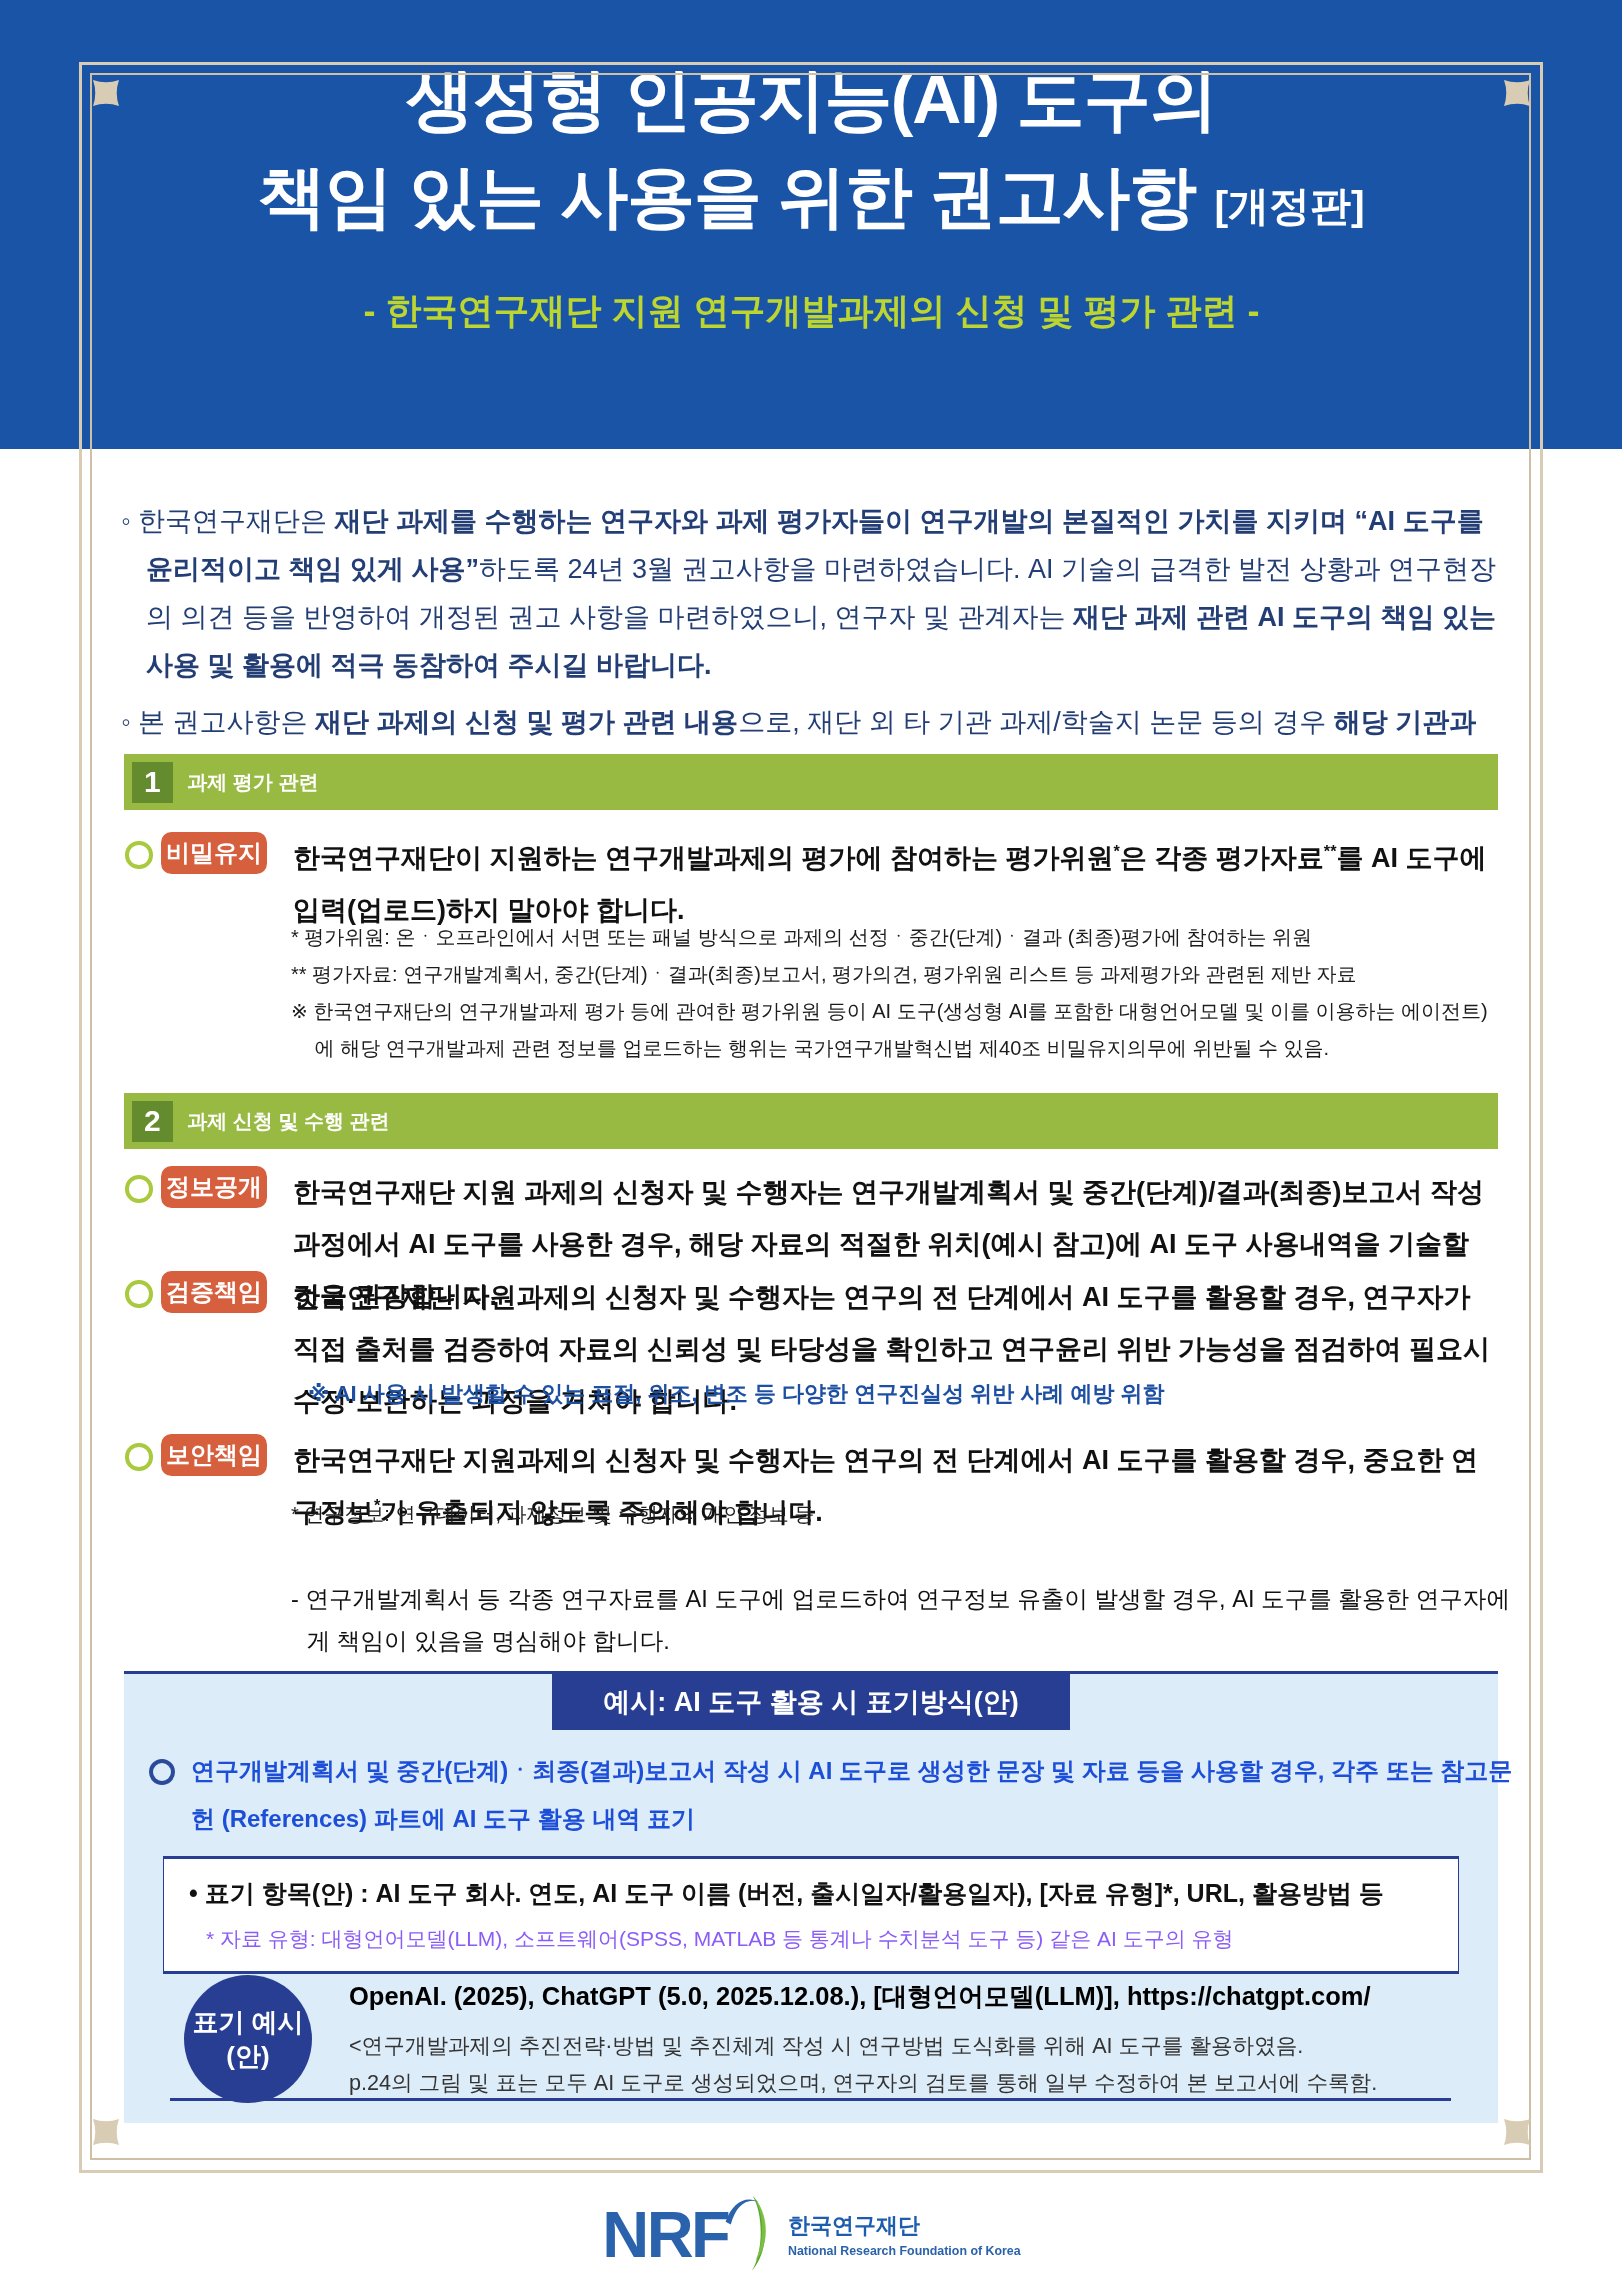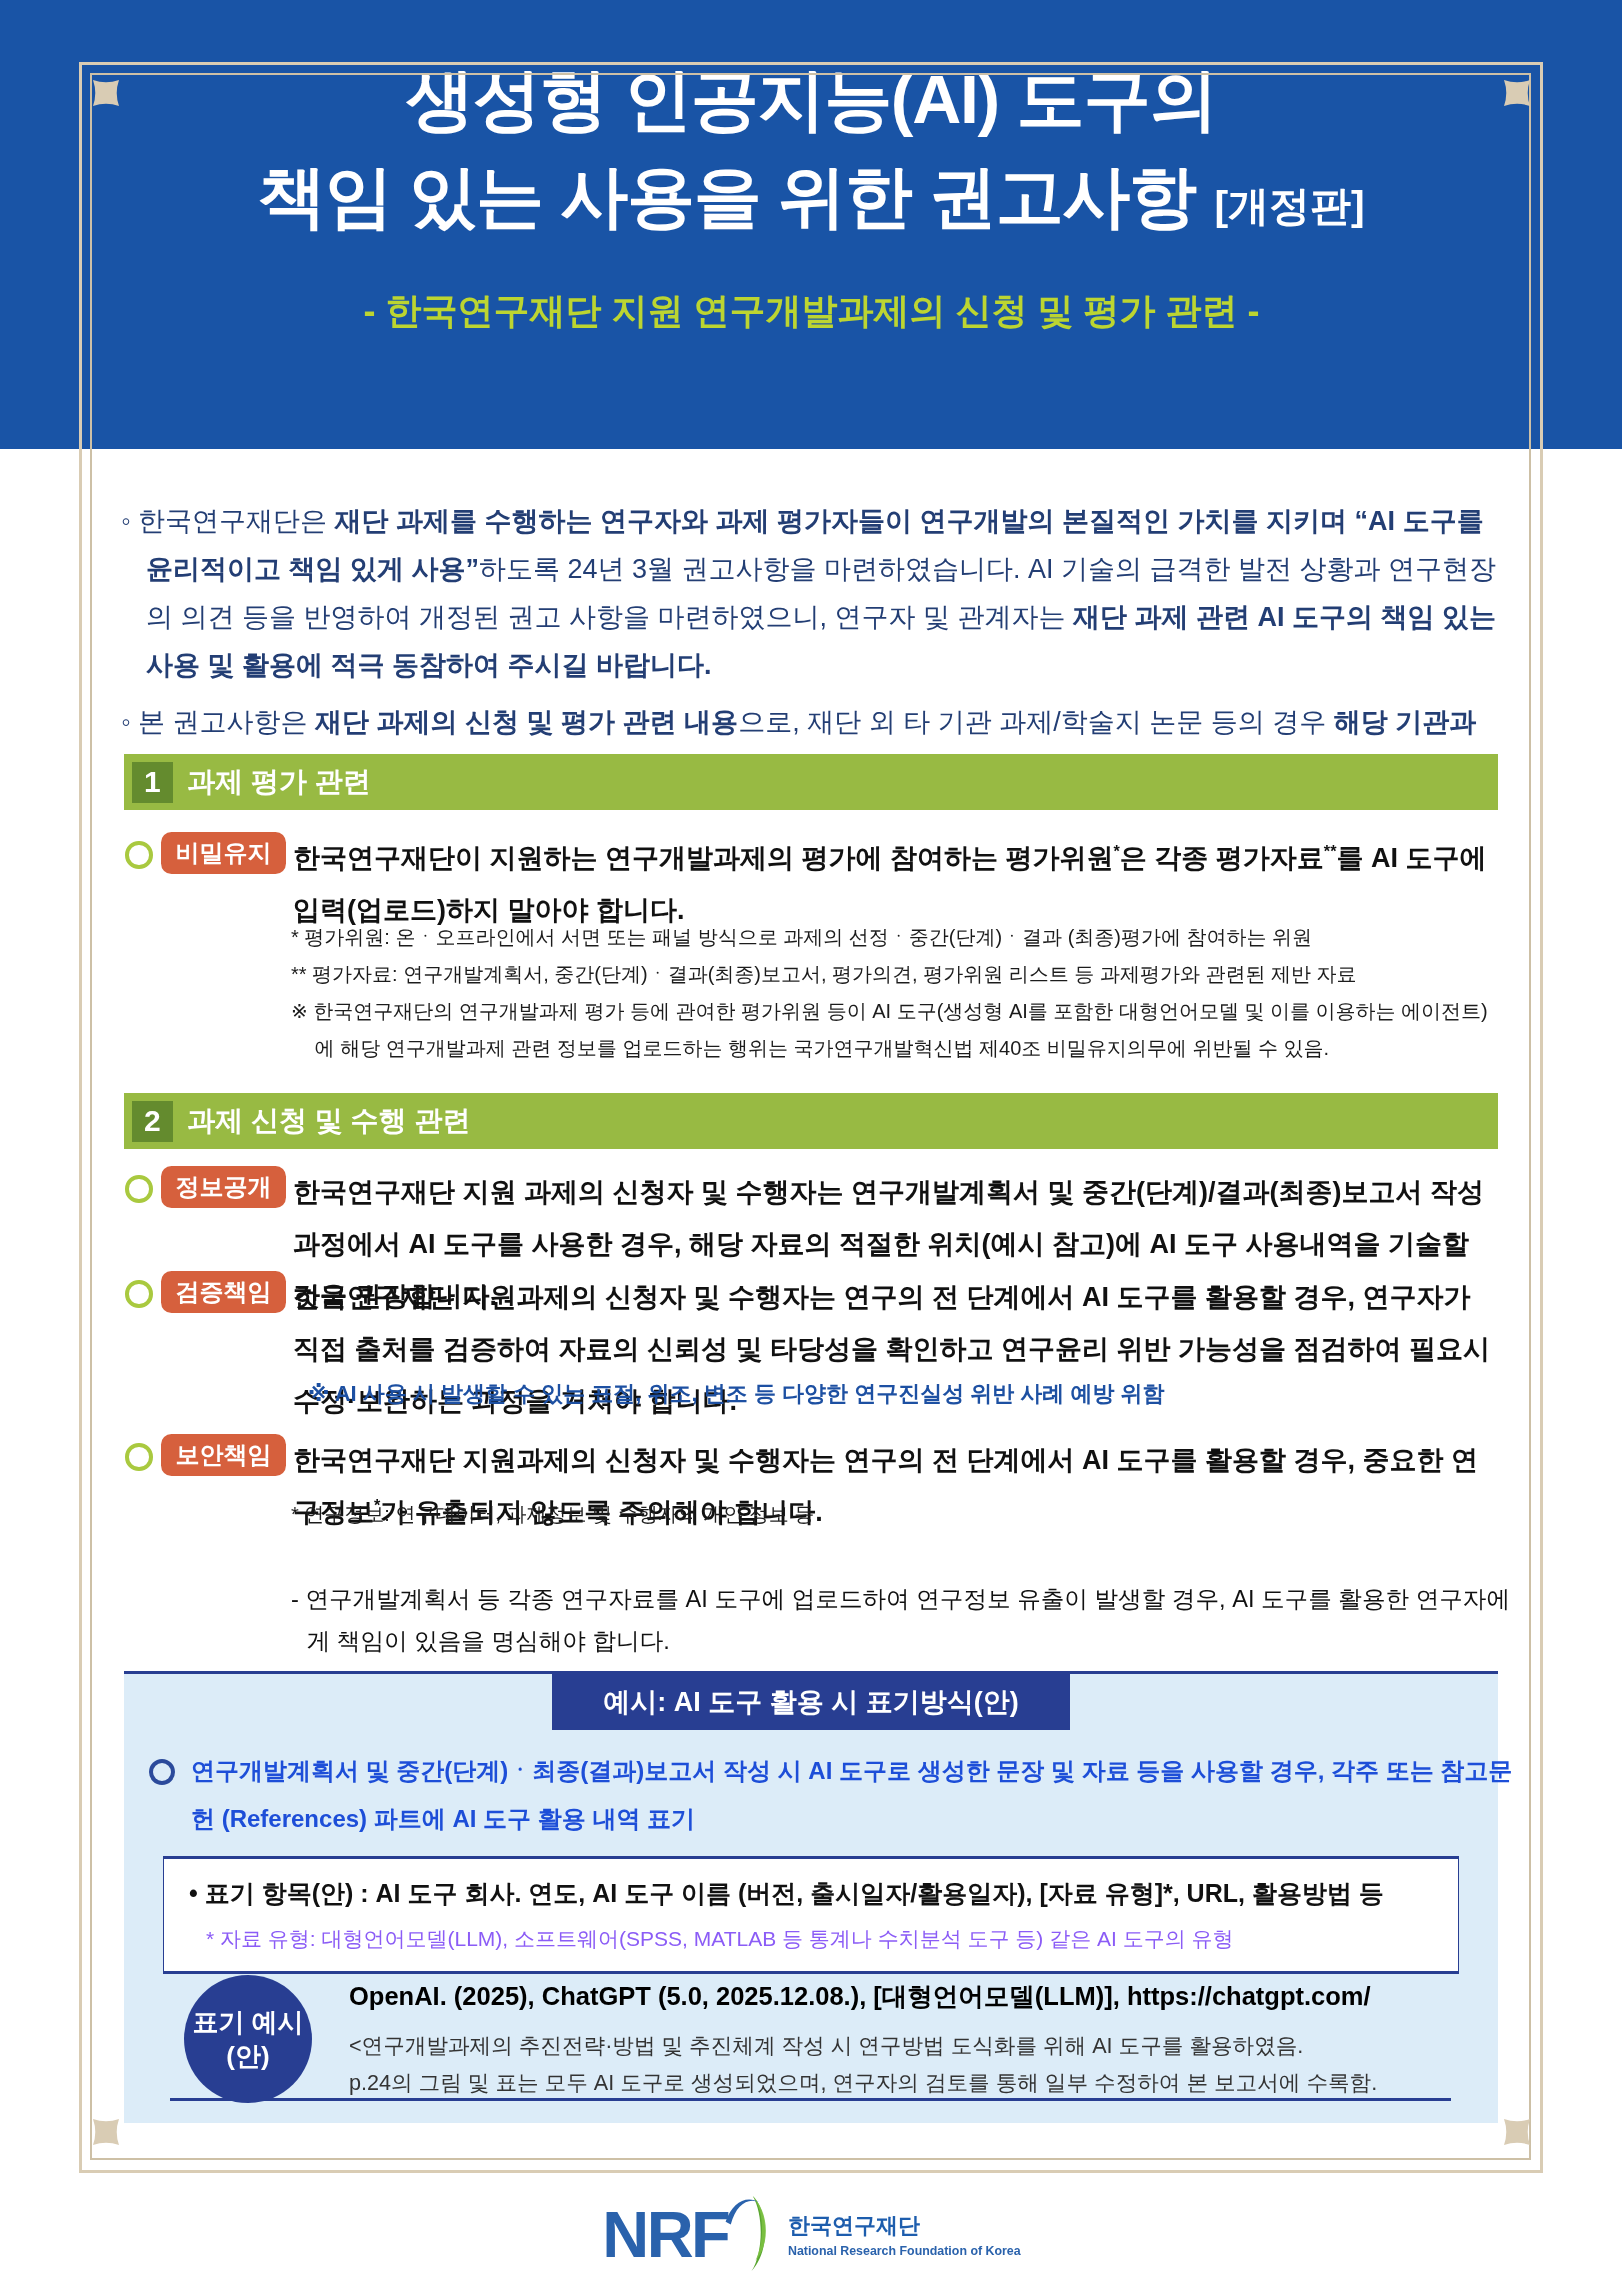--- a/index.html
+++ b/index.html
@@ -28,26 +28,26 @@
   .intro{position:absolute;left:121px;top:497px;width:1382px;color:#233e74;
     font-size:27px;line-height:48px;font-weight:500;}
   .ip{padding-left:25px;text-indent:-25px;margin-bottom:9.2px;}
   .bd{font-weight:900;}
   sup{font-size:60%;line-height:0;}
   
   .secbar{position:absolute;left:124px;width:1374px;height:56px;background:#98ba43;
     display:flex;align-items:center;}
   .secnum{width:41px;height:41px;margin-left:7.9px;background:#648b2e;color:#ffffff;
     font-size:30px;font-weight:800;display:flex;align-items:center;justify-content:center;}
-  .sectitle{color:#ffffff;font-size:28px;font-weight:800;margin-left:14.4px;}
+  .sectitle{color:#ffffff;font-size:20px;font-weight:800;margin-left:14.4px;}
   
   .item{position:absolute;left:124px;width:1374px;}
   .circle{position:absolute;left:1.3px;top:9.2px;width:19.6px;height:19.6px;border:4.6px solid #a9c93f;
     border-radius:50%;background:#ffffff;}
-  .rbadge{position:absolute;left:37px;top:0px;width:125px;height:42px;background:#d6603d;
+  .rbadge{position:absolute;left:37px;top:0px;width:106px;height:42px;background:#d6603d;
     border-radius:10.5px;color:#ffffff;font-size:24px;font-weight:800;
     display:flex;align-items:center;justify-content:center;}
   .itext{padding-left:169px;font-size:27px;line-height:52px;font-weight:700;color:#111111;}
   .fns{position:absolute;left:291px;width:1211px;font-size:20px;line-height:37px;
     font-weight:400;color:#1c1c1c;}
   .fn{padding-left:23.6px;text-indent:-23.6px;}
   .inote{position:absolute;left:308px;width:1191px;font-size:22px;font-weight:800;color:#1d50a2;}
   .dashline{position:absolute;left:291px;width:1211px;font-size:23.6px;line-height:42px;
     font-weight:400;color:#111111;padding-left:15.7px;text-indent:-15.7px;}
   

